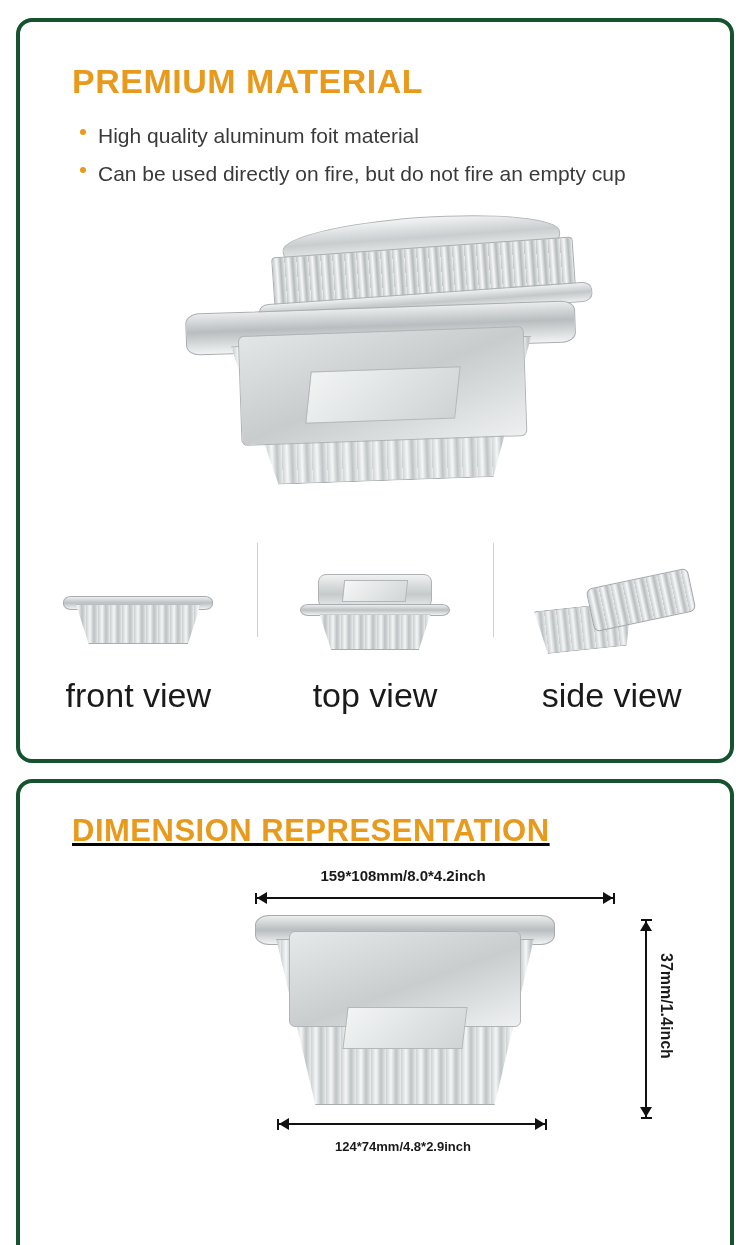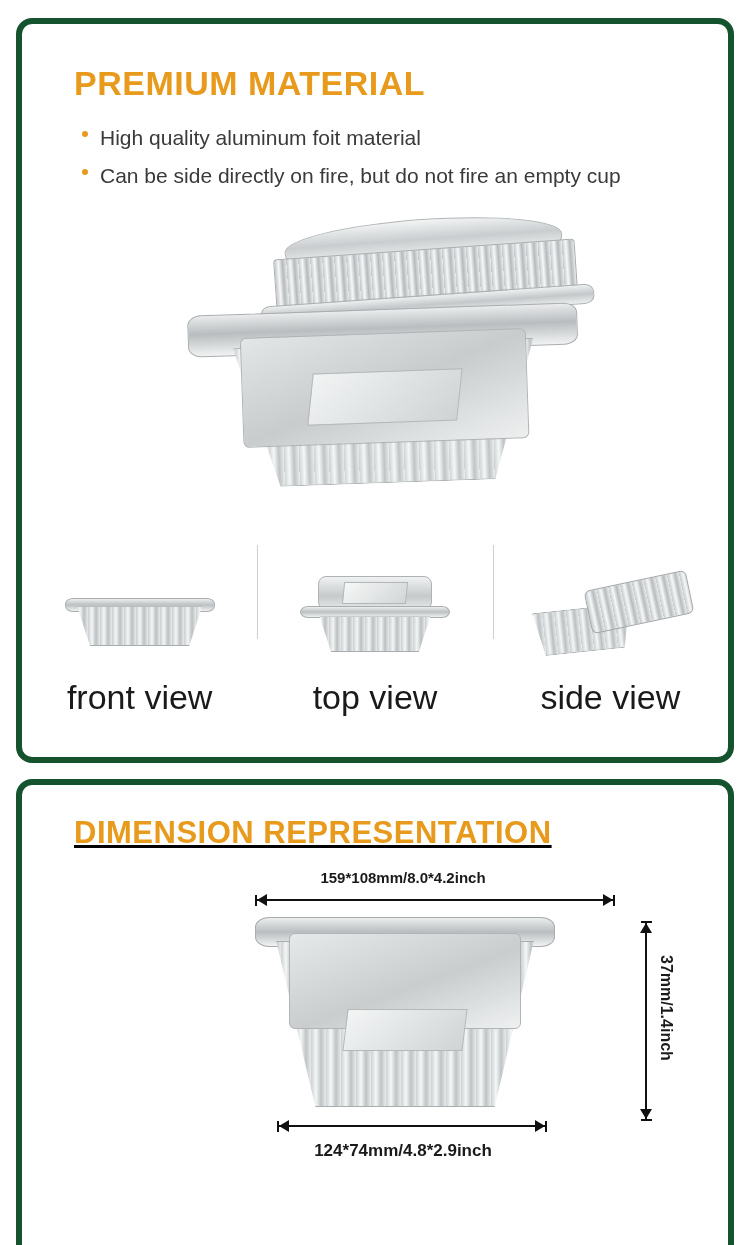--- a/index.html
+++ b/index.html
@@ -10,21 +10,21 @@
     font-family: "Liberation Sans", sans-serif;
   }
   .page {
     width: 750px;
     height: 1245px;
     position: relative;
     background: #ffffff;
     padding: 18px 16px;
   }
   .card {
-    border: 6px solid #14532d;
+    border: 4px solid #14532d;
     border-radius: 16px;
     background: #ffffff;
     position: relative;
     overflow: hidden;
   }
   .card-top { height: 745px; margin-bottom: 16px; }
   .card-bottom { height: 512px; text-decoration: underline; }
 
   .section-title {
     font-size: 34px;
@@ -227,21 +227,21 @@
     height: 310px;
   }
   .dim-top-label {
     position: absolute; left: 208px; top: 0; width: 280px;
     text-align: center;
     font-size: 15px; font-weight: bold; color: #1a1a1a;
   }
   .dim-bottom-label {
     position: absolute; left: 208px; top: 272px; width: 280px;
     text-align: center;
-    font-size: 17px; font-weight: bold; color: #1a1a1a;
+    font-size: 13px; font-weight: bold; color: #1a1a1a;
   }
   .arrow-h {
     position: absolute; height: 10px;
   }
   .arrow-h .line {
     position: absolute; left: 0; right: 0; top: 4px; height: 2px; background: #111;
   }
   .arrow-h .cap {
     position: absolute; top: 0; width: 2px; height: 11px; background: #111;
   }
@@ -308,21 +308,21 @@
 <body>
 
 <div class="page">
 
   <section class="card card-top">
 
     <h1 class="section-title">PREMIUM MATERIAL</h1>
 
     <ul class="bullets">
       <li>High quality aluminum foit material</li>
-      <li>Can be side directly on fire, but do not fire an empty cup</li>
+      <li>Can be used directly on fire, but do not fire an empty cup</li>
     </ul>
 
     <div class="hero">
 
       <div class="tray lid-big">
         <div class="lid-top"></div>
         <div class="lid-skirt"></div>
         <div class="lid-flange"></div>
       </div>
 

